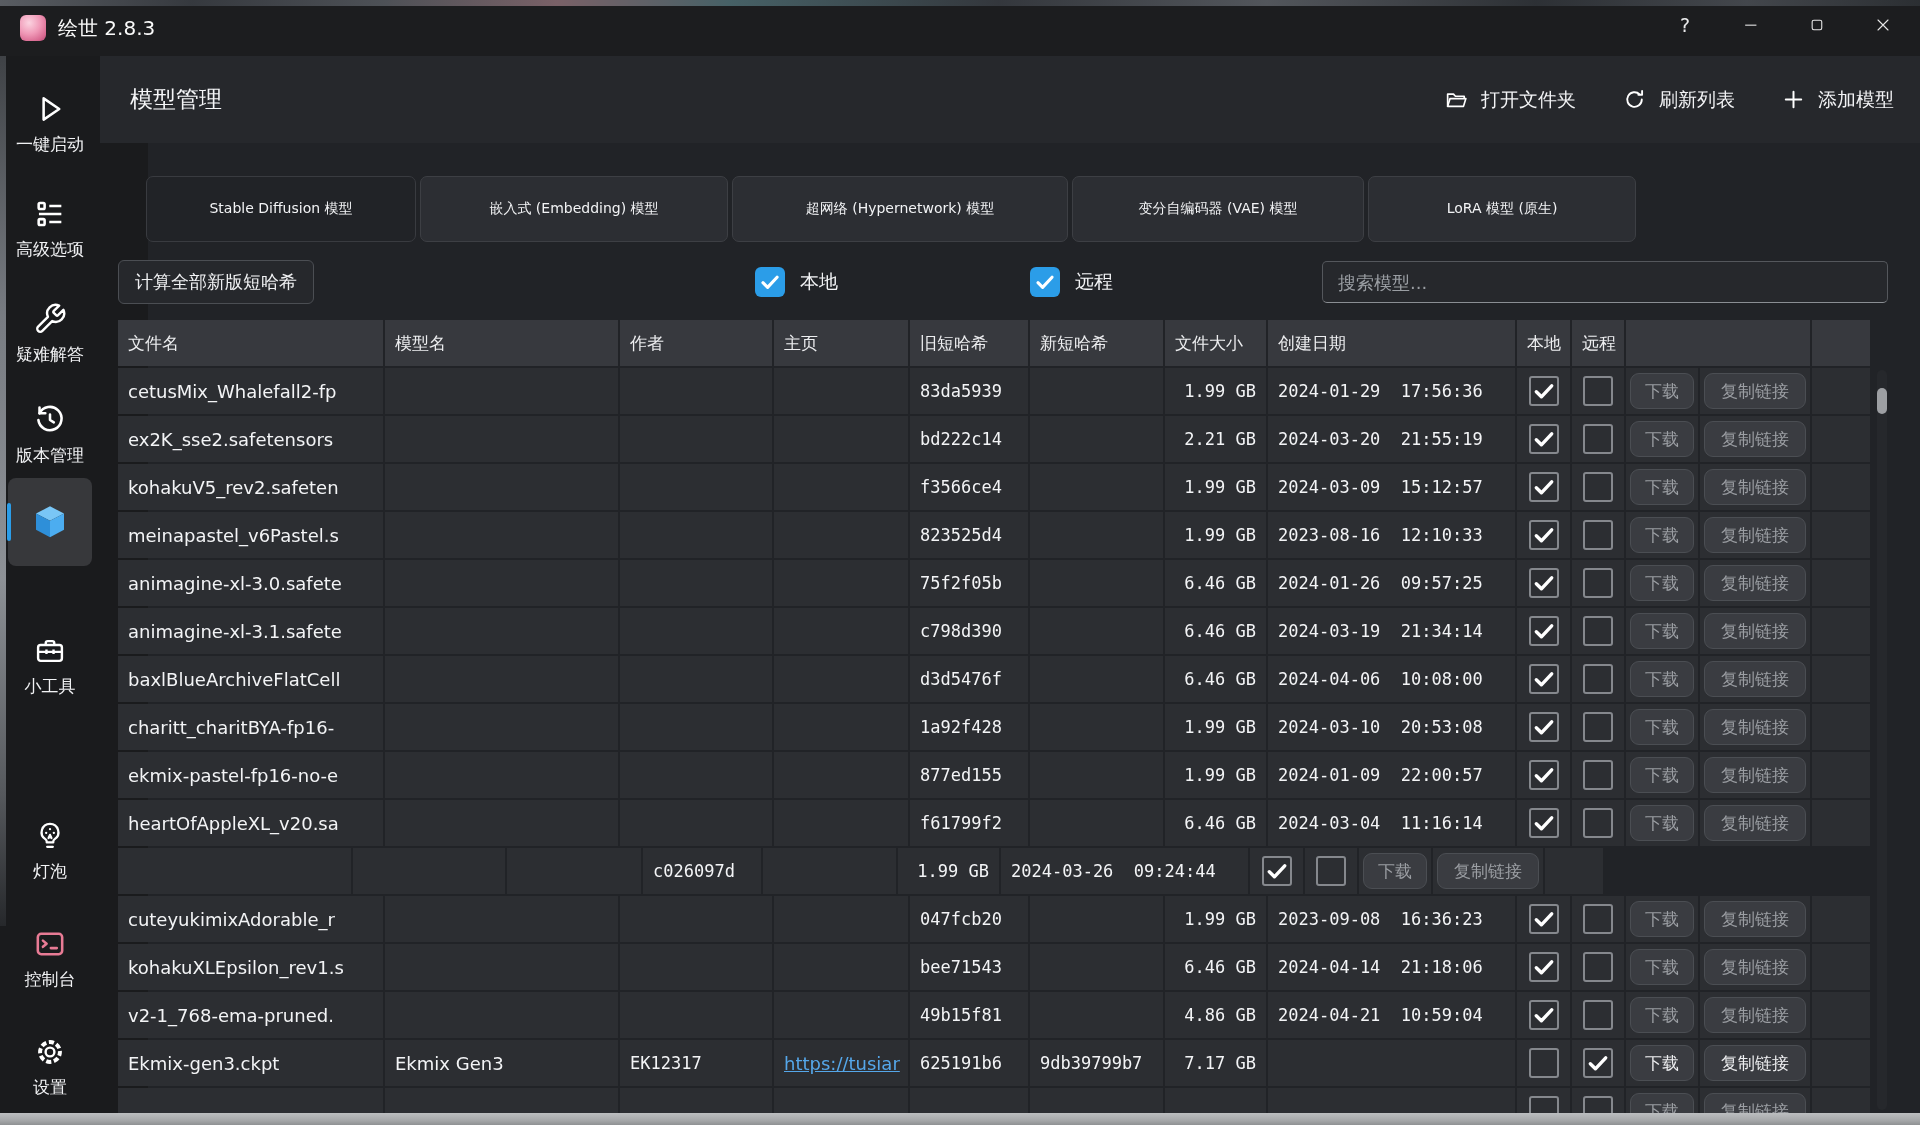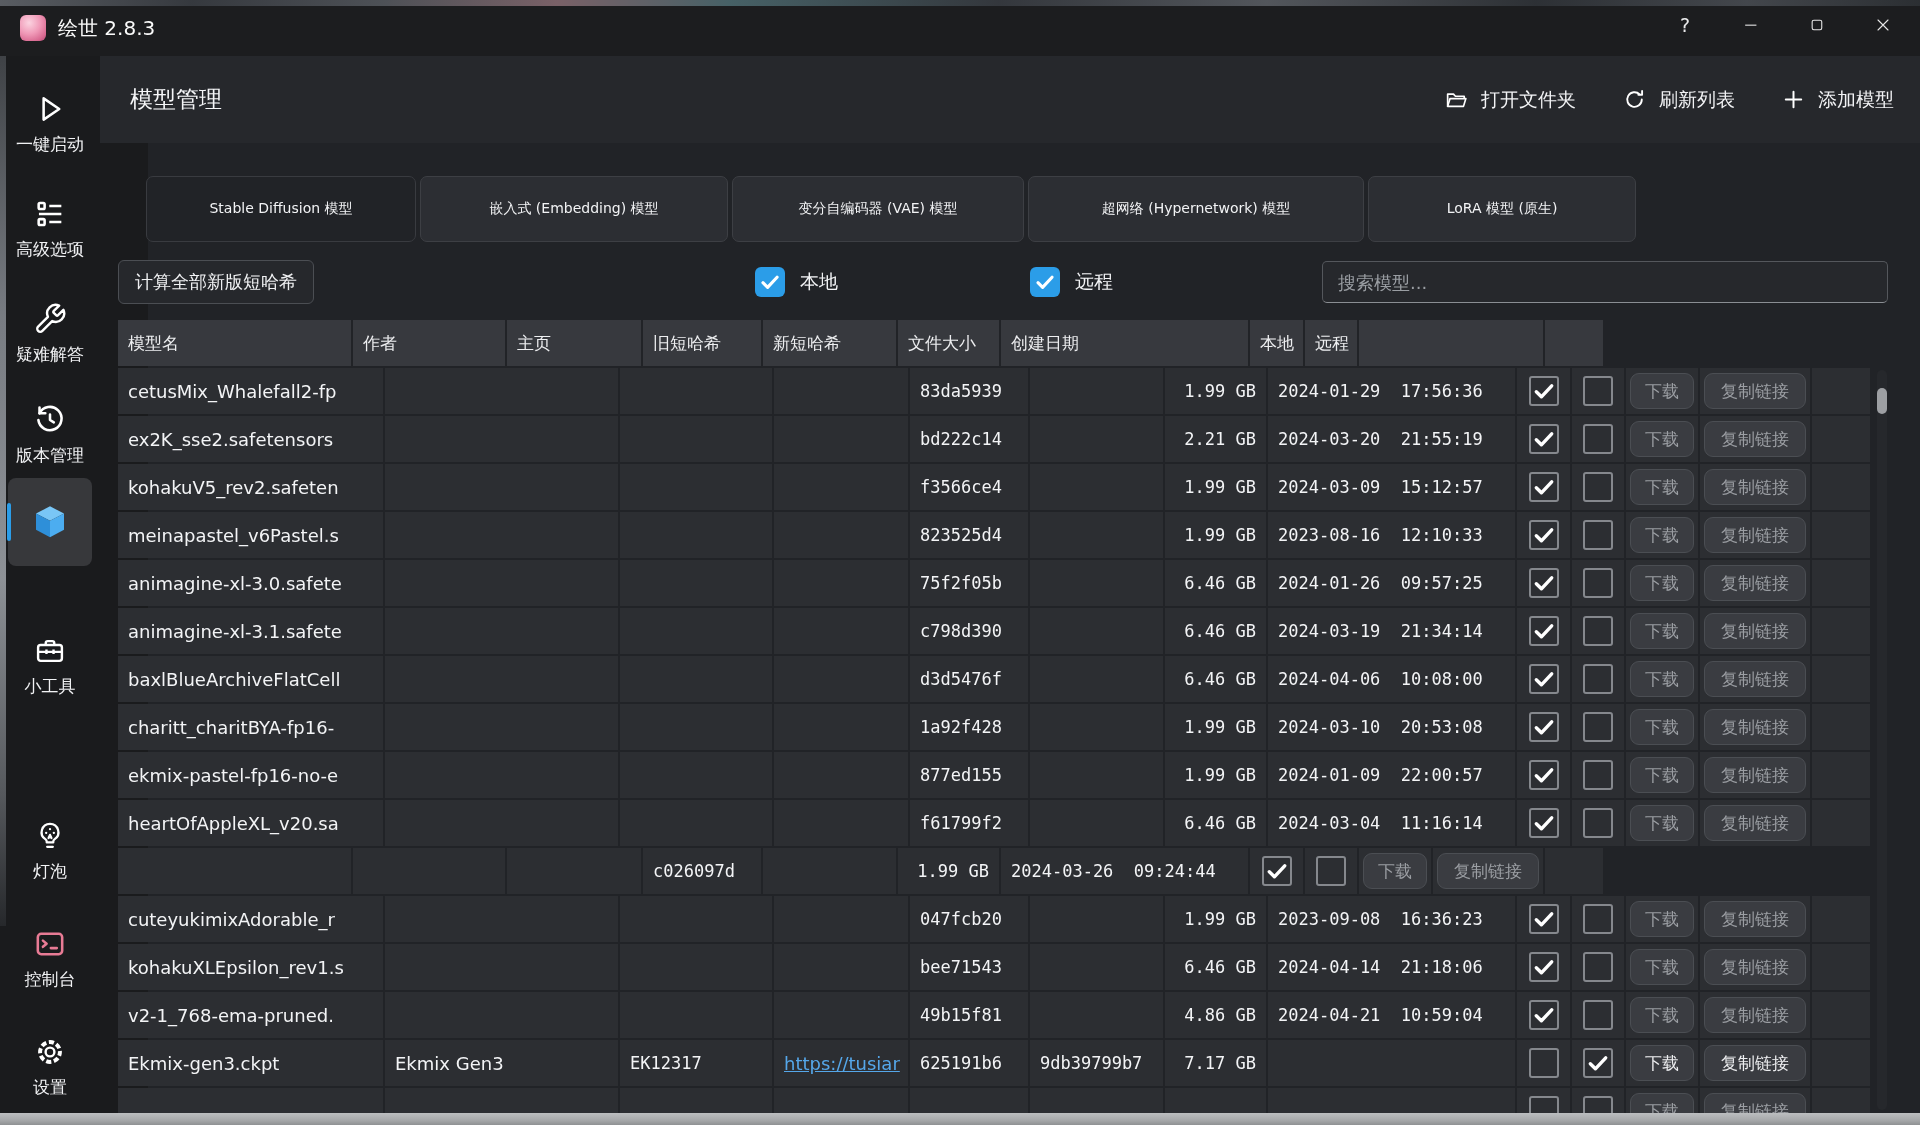--- a/index.html
+++ b/index.html
@@ -224,22 +224,22 @@
             </svg>
           </span>
           <span>添加模型</span>
         </div>
       </div>
   </div>
 
   <div class="tabs" id="tabs">
       <div class="tab active" style="width: 270px;">Stable Diffusion 模型</div>
       <div class="tab" style="width: 308px;">嵌入式 (Embedding) 模型</div>
+      <div class="tab" style="width: 336px;">超网络 (Hypernetwork) 模型</div>
       <div class="tab" style="width: 292px;">变分自编码器 (VAE) 模型</div>
-      <div class="tab" style="width: 336px;">超网络 (Hypernetwork) 模型</div>
       <div class="tab" style="width: 268px;">LoRA 模型 (原生)</div>
     </div>
 
   <div class="filter-hash-btn">计算全部新版短哈希</div>
   <div class="fcb" id="fcb-local" style="left:755px;">
       <span class="icon">
         <svg viewBox="0 0 24 24" fill="none" stroke="#fff" stroke-width="3.4" stroke-linecap="round" stroke-linejoin="round">
           <path d="M4.3 12.8l5.1 5L19.7 6.8"></path>
         </svg>
       </span>
@@ -250,20 +250,21 @@
         <svg viewBox="0 0 24 24" fill="none" stroke="#fff" stroke-width="3.4" stroke-linecap="round" stroke-linejoin="round">
           <path d="M4.3 12.8l5.1 5L19.7 6.8"></path>
         </svg>
       </span>
     </div>
   <div class="fcb-label" style="left:1075px;">远程</div>
   <input class="search" placeholder="搜索模型..." style="">
 
   <div class="table" id="table">
       <div class="trow thead">
+        <div class="tcell" style="width: 265px;">文件名</div>
         <div class="tcell" style="width: 233px;">模型名</div>
         <div class="tcell" style="width: 152px;">作者</div>
         <div class="tcell" style="width: 134px;">主页</div>
         <div class="tcell" style="width: 118px; text-align: center;">旧短哈希</div>
         <div class="tcell" style="width: 133px;">新短哈希</div>
         <div class="tcell" style="width: 101px;">文件大小</div>
         <div class="tcell" style="width: 247px;">创建日期</div>
         <div class="tcell" style="width: 53px;">本地</div>
         <div class="tcell" style="width: 52px;">远程</div>
         <div class="tcell" style="width: 184px;"></div>

